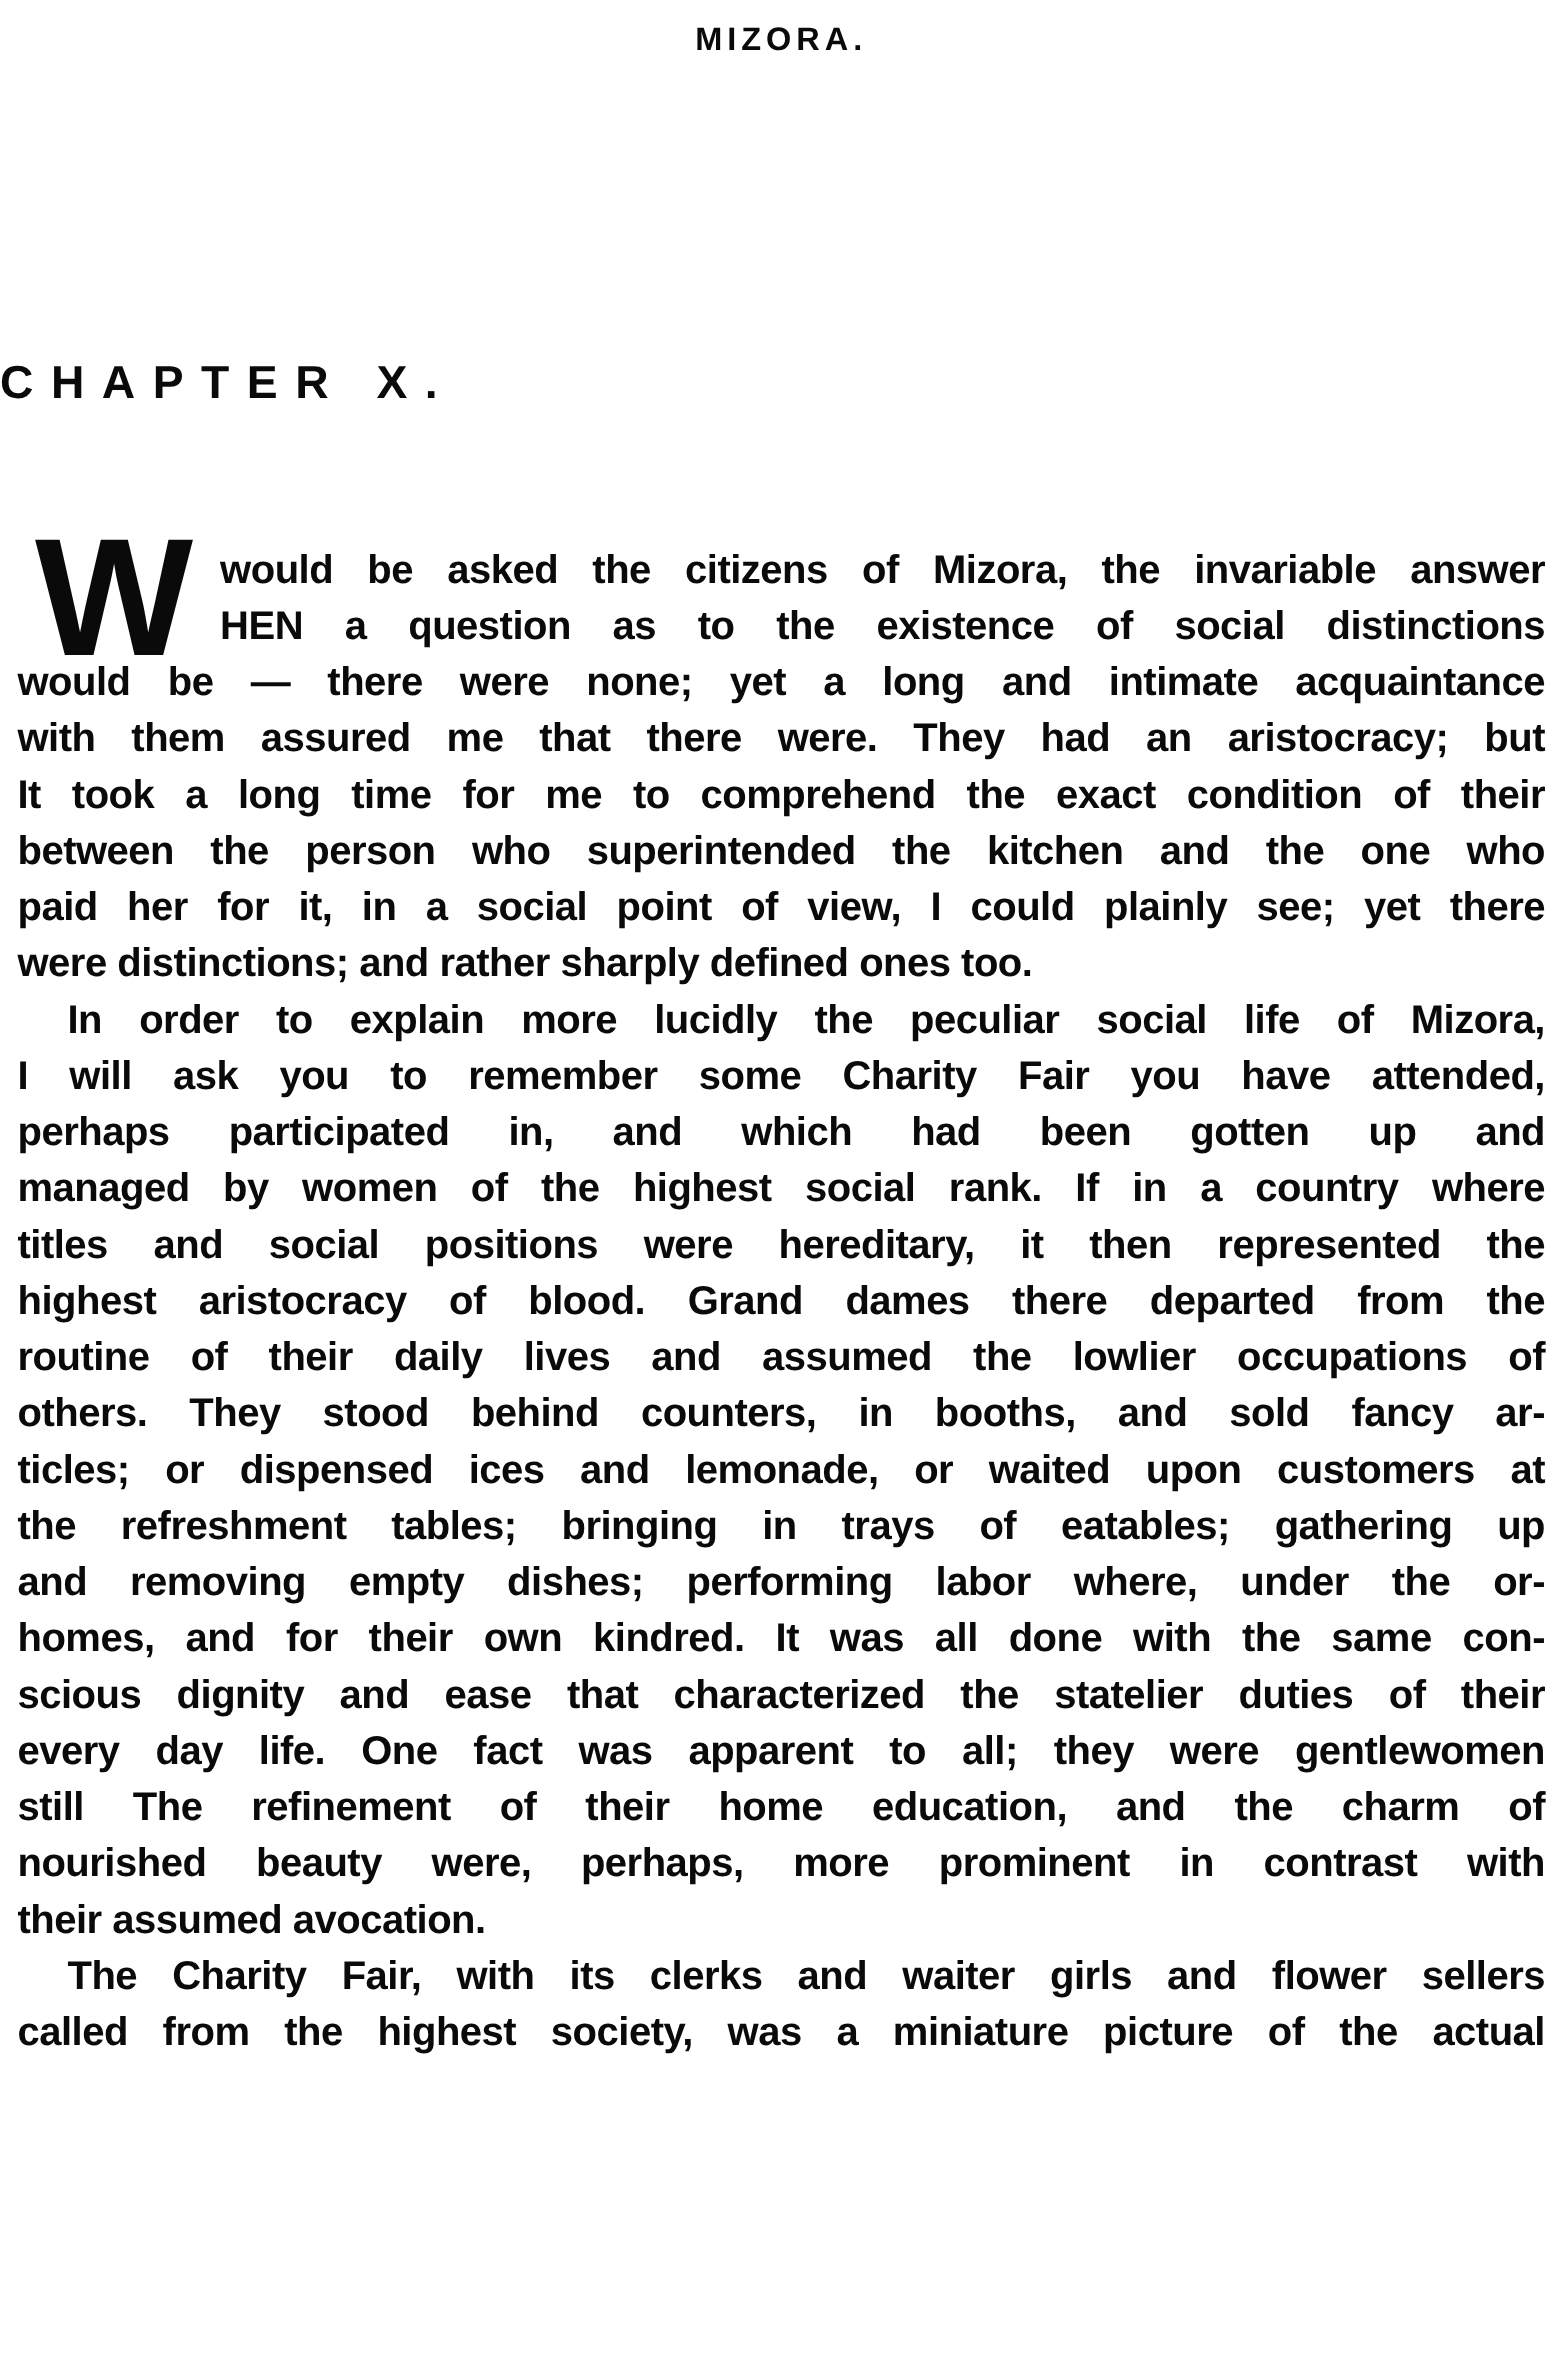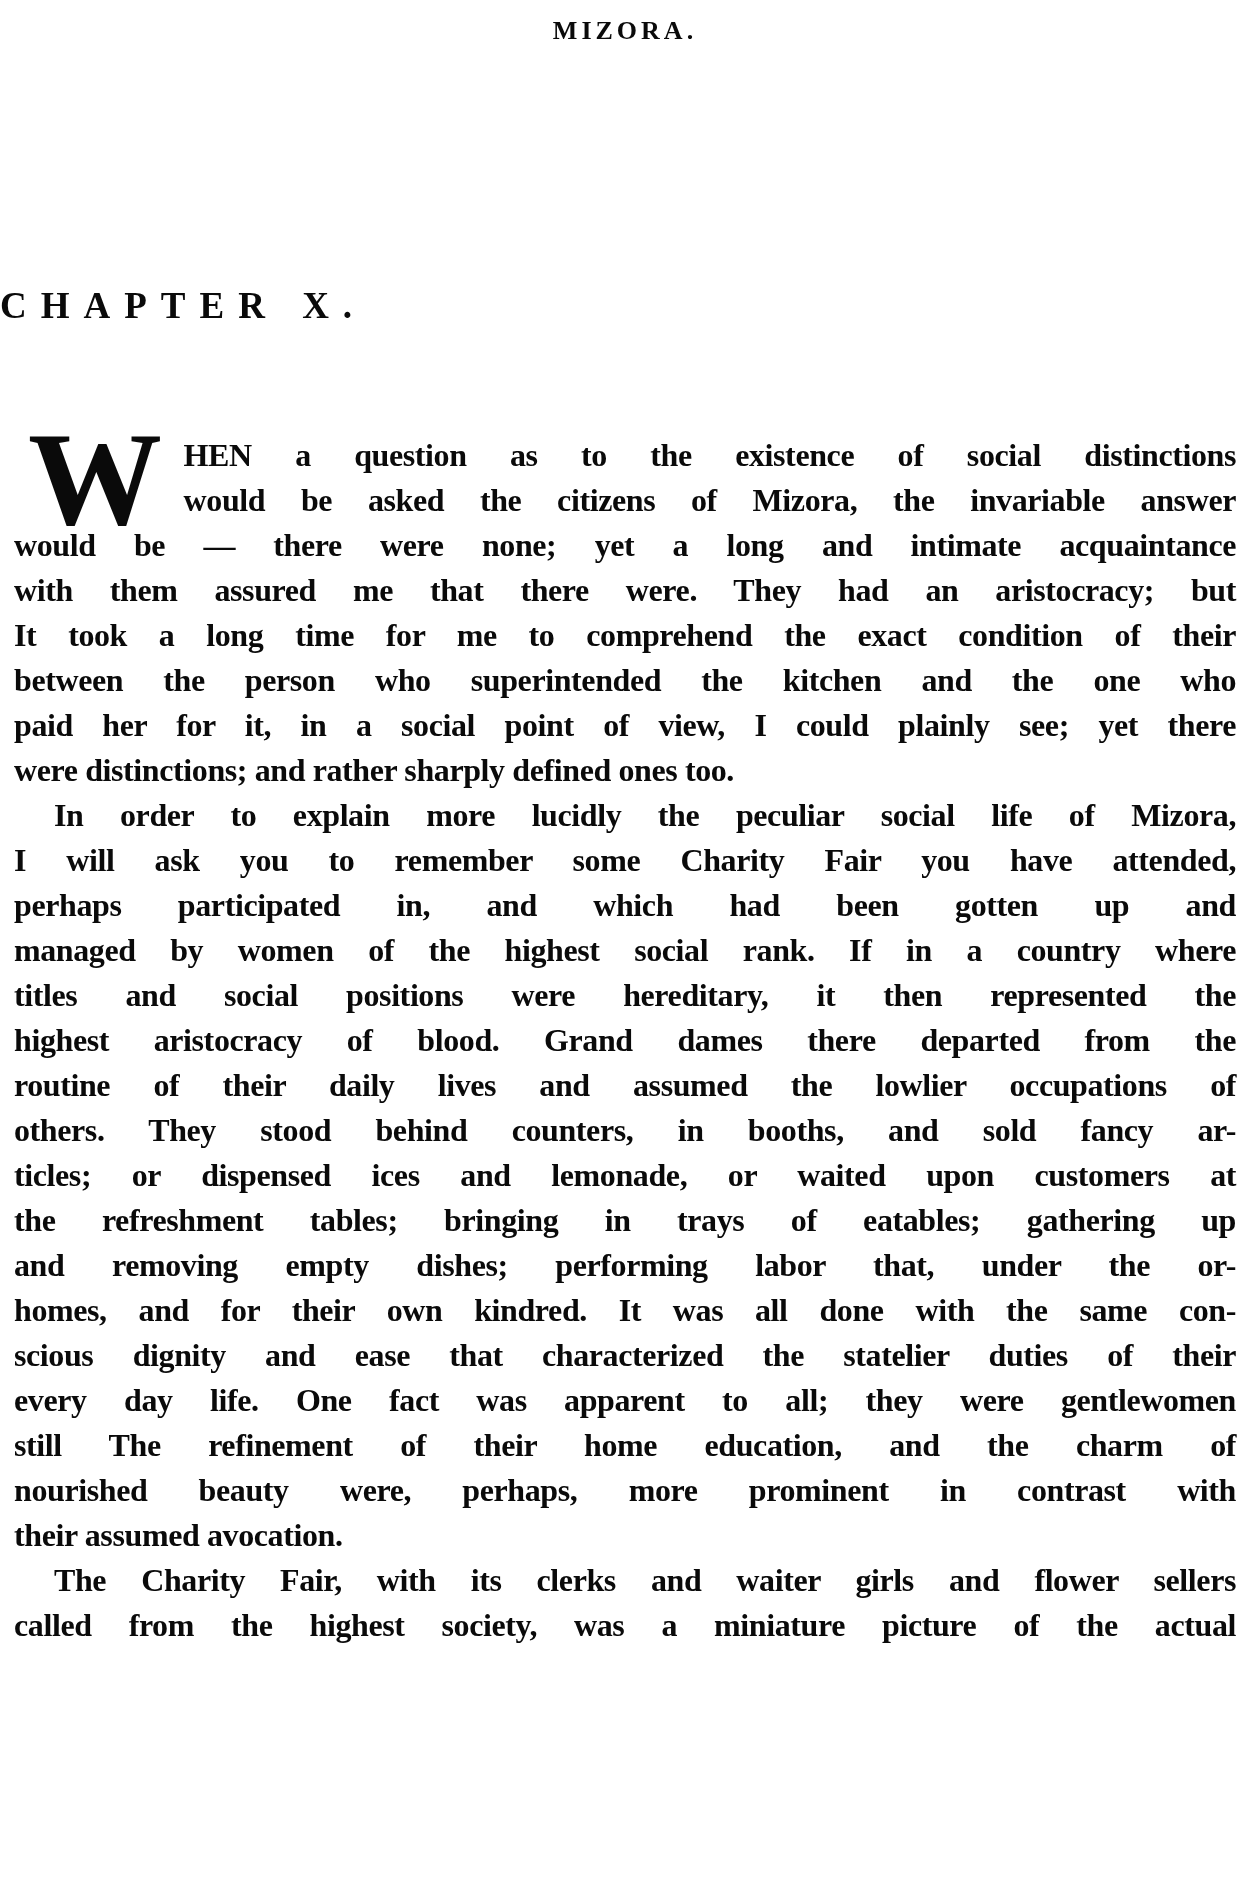--- a/index.html
+++ b/index.html
@@ -3,21 +3,21 @@
 <meta charset="utf-8">
 <style>
   html, body { margin: 0; padding: 0; background: #ffffff; }
   .page {
     position: relative;
     width: 1250px;
     height: 1885px;
     margin: 0 auto;
     background: #ffffff;
     color: #0a0a0a;
-    font-family: Liberation Serif, serif;
+    font-family: Liberation Sans, sans-serif;
     font-weight: bold;
     overflow: hidden;
   }
   .running-header {
     padding-top: 16px;
     text-align: center;
     font-size: 26px;
     letter-spacing: 4px;
   }
   .chapter-heading {
@@ -57,41 +57,41 @@
 <body>
 
 <div class="page">
   <div class="running-header">MIZORA.</div>
 
   <div class="chapter-heading">CHAPTER X.</div>
 
   <div class="body-text" id="body-text">
       <div class="paragraph">
         <span class="drop-cap">W</span>
+        <div class="line">would be asked the citizens of Mizora, the invariable answer</div>
         <div class="line">HEN a question as to the existence of social distinctions</div>
-        <div class="line">would be asked the citizens of Mizora, the invariable answer</div>
         <div class="line">would be — there were none; yet a long and intimate acquaintance</div>
         <div class="line">with them assured me that there were. They had an aristocracy; but</div>
         <div class="line">It took a long time for me to comprehend the exact condition of their</div>
         <div class="line">between the person who superintended the kitchen and the one who</div>
         <div class="line">paid her for it, in a social point of view, I could plainly see; yet there</div>
         <div class="line no-just">were distinctions; and rather sharply defined ones too.</div>
       </div>
       <div class="paragraph">
         <div class="line indent">In order to explain more lucidly the peculiar social life of Mizora,</div>
         <div class="line">I will ask you to remember some Charity Fair you have attended,</div>
         <div class="line">perhaps participated in, and which had been gotten up and</div>
         <div class="line">managed by women of the highest social rank. If in a country where</div>
         <div class="line">titles and social positions were hereditary, it then represented the</div>
         <div class="line">highest aristocracy of blood. Grand dames there departed from the</div>
         <div class="line">routine of their daily lives and assumed the lowlier occupations of</div>
         <div class="line">others. They stood behind counters, in booths, and sold fancy ar-</div>
         <div class="line">ticles; or dispensed ices and lemonade, or waited upon customers at</div>
         <div class="line">the refreshment tables; bringing in trays of eatables; gathering up</div>
-        <div class="line">and removing empty dishes; performing labor that, under the or-</div>
+        <div class="line">and removing empty dishes; performing labor where, under the or-</div>
         <div class="line">homes, and for their own kindred. It was all done with the same con-</div>
         <div class="line">scious dignity and ease that characterized the statelier duties of their</div>
         <div class="line">every day life. One fact was apparent to all; they were gentlewomen</div>
         <div class="line">still  The refinement of their home education, and the charm of</div>
         <div class="line">nourished beauty were, perhaps, more prominent in contrast with</div>
         <div class="line no-just">their assumed avocation.</div>
       </div>
       <div class="paragraph">
         <div class="line indent">The Charity Fair, with its clerks and waiter girls and flower sellers</div>
         <div class="line">called from the highest society, was a miniature picture of the actual</div>

